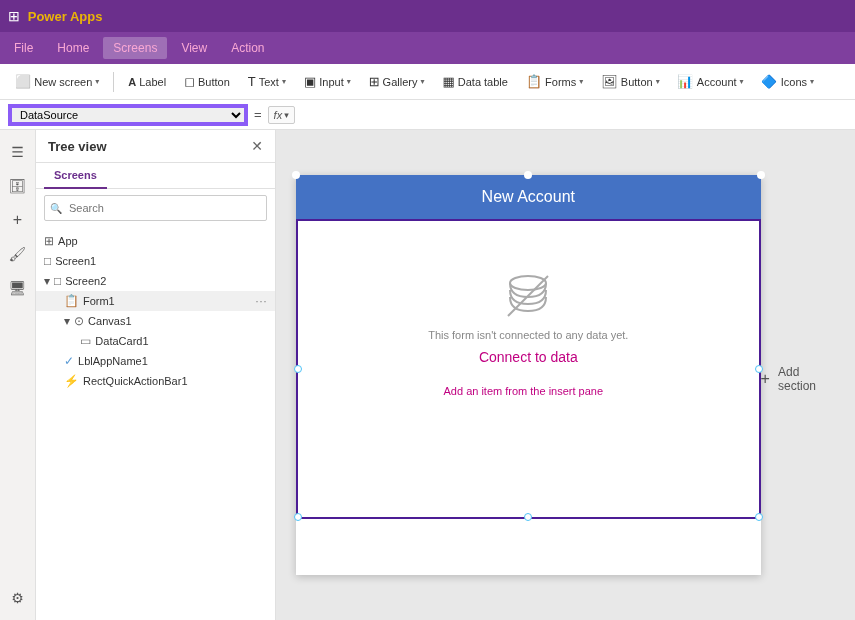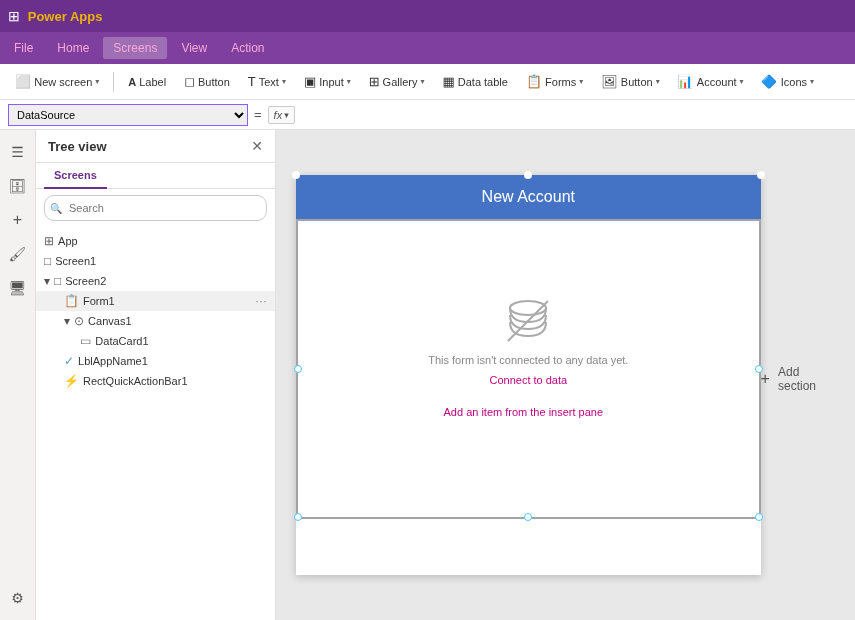--- a/index.html
+++ b/index.html
@@ -68,21 +68,21 @@
       height: 30px;
       display: flex;
       align-items: center;
       padding: 0 8px;
       border-bottom: 1px solid #e0e0e0;
       gap: 6px;
     }
     #formula-bar select {
       width: 240px;
       height: 22px;
-      border: 1px solid #8b5cf6;
+      border: 4px solid #8b5cf6;
       font-size: 11px;
       padding: 0 4px;
     }
     #formula-bar .equals { font-size: 13px; color: #555; }
     #formula-bar .fx-btn {
       display: flex;
       align-items: center;
       gap: 2px;
       font-size: 11px;
       color: #555;
@@ -159,21 +159,21 @@
       margin-bottom: -1px;
     }
     .tree-tab.active { color: #6b2f8c; border-bottom-color: #6b2f8c; font-weight: 600; }
     #tree-search {
       padding: 6px 8px;
     }
     #tree-search input {
       width: 100%;
       height: 26px;
       border: 1px solid #ccc;
-      border-radius: 10px;
+      border-radius: 2px;
       padding: 0 6px 0 24px;
       font-size: 11px;
       outline: none;
     }
     #tree-search .search-icon-wrap {
       position: relative;
     }
     #tree-search .search-icon-wrap::before {
       content: '🔍';
       position: absolute;
@@ -229,43 +229,43 @@
     }
     #canvas-header .handle {
       width: 8px;
       height: 8px;
       background: white;
       border-radius: 50%;
       position: absolute;
     }
     #canvas-header .title { color: white; font-size: 16px; font-weight: 400; }
     #canvas-body {
-      padding: 35px;
+      padding: 10px;
       min-height: 300px;
       position: relative;
-      border: 2px solid #a3a3a3;
+      border: 2px solid #4c1d95;
     }
     .canvas-handle {
       width: 8px;
       height: 8px;
       background: white;
       border: 1px solid #4fc3f7;
       border-radius: 50%;
       position: absolute;
     }
     .db-icon-area {
       display: flex;
       flex-direction: column;
       align-items: center;
       justify-content: center;
       padding: 40px 20px 20px;
       gap: 8px;
     }
     .db-text { font-size: 11px; color: #888; }
-    .connect-link { font-size: 11px; color: #c00080; cursor: pointer; text-decoration: none; }
+    .connect-link { font-size: 14px; color: #c00080; cursor: pointer; text-decoration: none; }
     .add-item-text { font-size: 11px; color: #c00080; text-align: center; width: 100%; padding-right: 10px; }
 
     
     #add-section {
       display: flex;
       align-items: center;
       gap: 8px;
       padding: 8px 0;
       font-size: 12px;
       color: #555;

